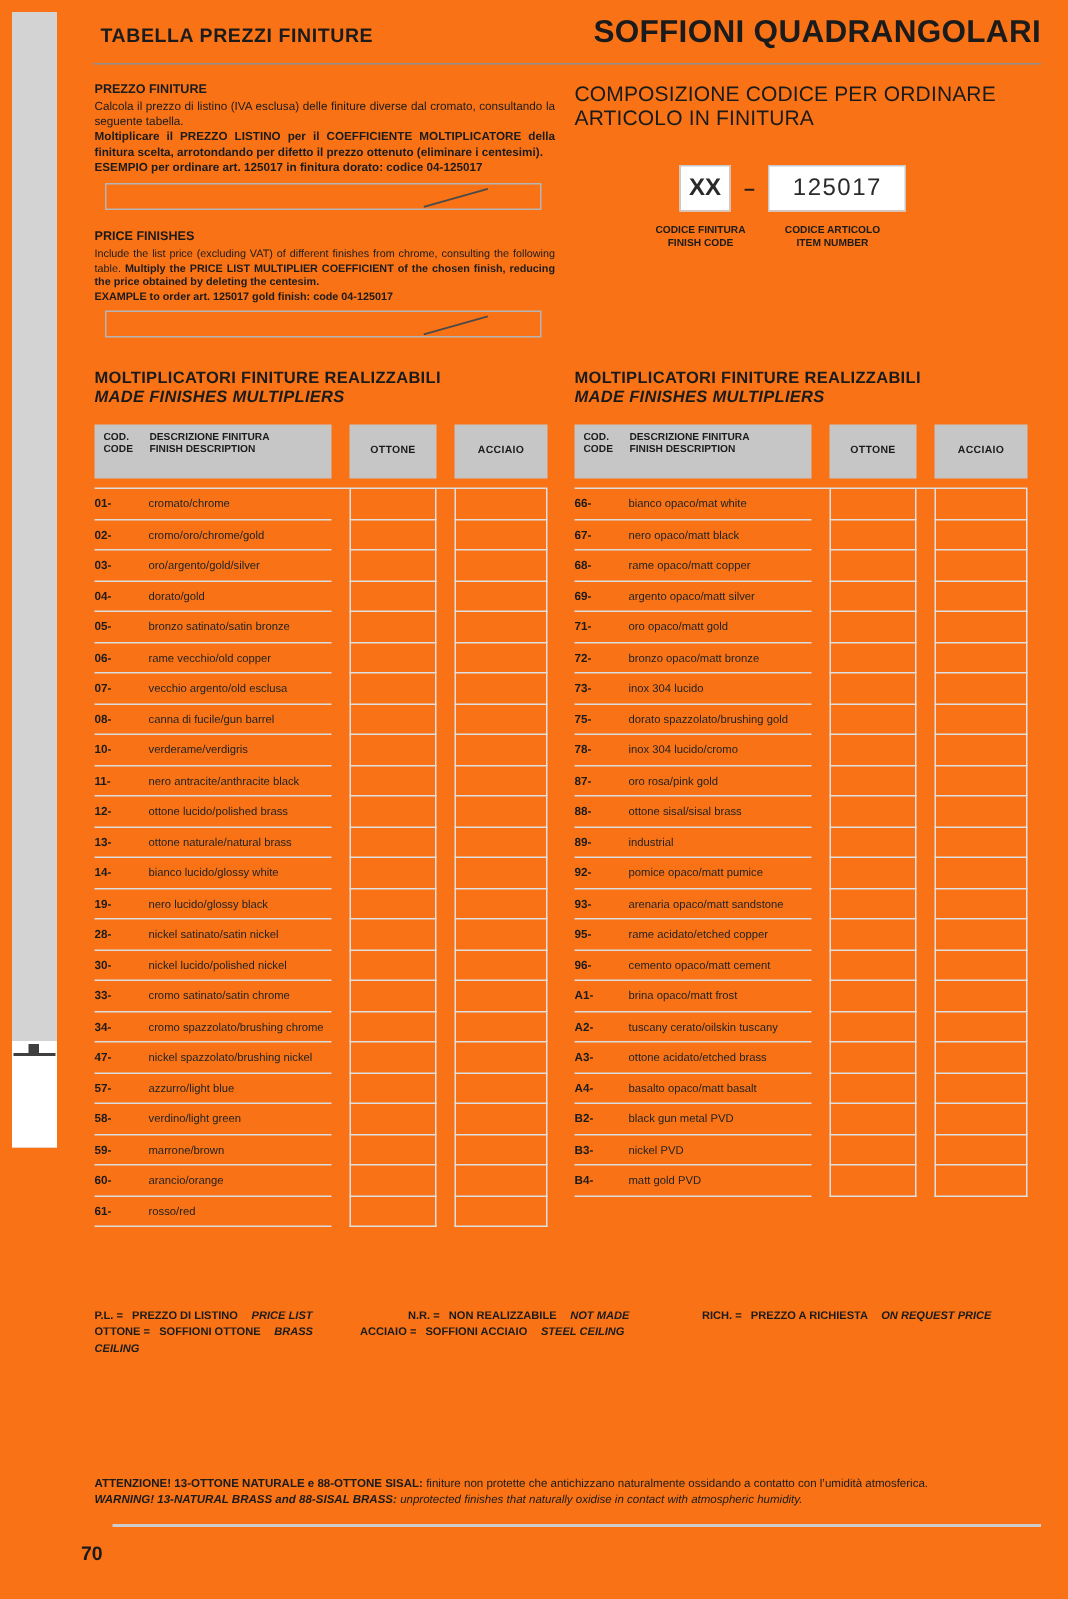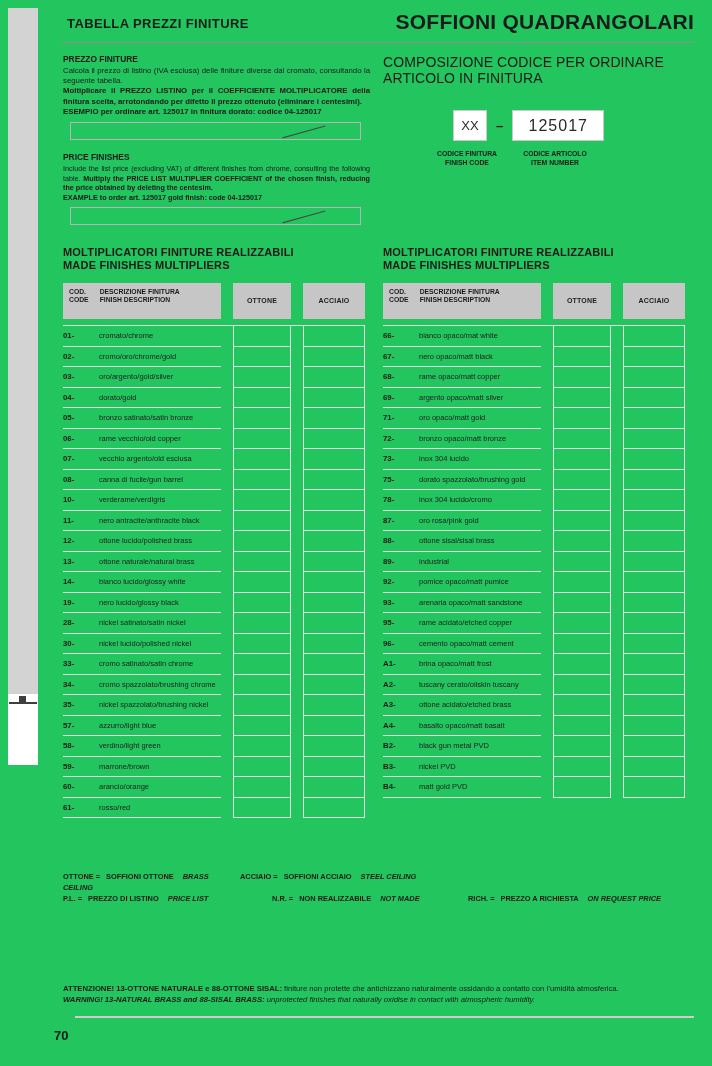--- a/index.html
+++ b/index.html
@@ -1,18 +1,18 @@
 <!DOCTYPE html>
 <html><head>
 <meta charset="utf-8">
 <style>
   * { margin:0; padding:0; box-sizing:border-box; }
   html,body { background:#ffffff; }
   body { font-family:"Liberation Sans","DejaVu Sans",sans-serif; color:#1b1b1b; }
-  .page { position:relative; width:712px; height:1066px; background:#22c55e; overflow:hidden; }
+  .page { position:relative; width:712px; height:1066px; background:#f97316; overflow:hidden; }
 
   
   .strip { position:absolute; left:8px; top:8px; width:30px; height:757px; background:#d3d3d3; }
   .side-tab { position:absolute; left:8px; top:694px; width:30px; height:71px; background:#ffffff; }
   .tab-icon { position:relative; height:14px; }
   .tab-icon-sq { position:absolute; left:11px; top:2px; width:7px; height:6px; background:#3f3f3f; }
   .tab-icon-bar { position:absolute; left:1px; top:8px; width:28px; height:2px; background:#3f3f3f; }
   .tab-text { margin-top:4px; text-align:right; padding-right:3px; font-size:5.8px; font-weight:bold; color:#2e2e2e; line-height:9px; letter-spacing:0.2px; }
 
   
@@ -27,31 +27,31 @@
   .p-en { font-size:7.2px; line-height:9.5px; text-align:justify; }
   .block { display:block; }
   .mt { margin-top:12px; }
   .ex-box { margin:5px 0 0 7px; width:291px; height:18px; border:1px solid #b5b5b5; position:relative; }
   .ex-box svg { position:absolute; inset:0; }
 
   .col-right { position:absolute; left:383px; top:54px; width:300px; }
   .cb-title { font-size:14px; font-weight:normal; letter-spacing:0.1px; }
   .code-row { margin:24px 0 0 70px; display:flex; align-items:center; }
   .code-box { border:1px solid #c9c9c9; display:flex; align-items:center; justify-content:center; background:#fff; }
-  .box-xx  { width:34px; height:31px; font-size:13px; font-weight:normal; color:#2a2a2a; }
+  .box-xx  { width:34px; height:31px; font-size:16px; font-weight:bold; color:#2a2a2a; }
   .box-num { width:92px; height:31px; font-size:16px; letter-spacing:1px; color:#2a2a2a; }
   .code-dash { margin:0 9px; font-size:13px; font-weight:bold; }
   .code-labels { position:relative; height:22px; margin-top:9px; }
   .code-label { position:absolute; transform:translateX(-50%); text-align:center; font-size:6.8px; font-weight:bold; line-height:8.5px; white-space:nowrap; }
   .cl-1 { left:84px; } .cl-2 { left:172px; }
 
   
   .sec-title { position:absolute; top:246px; font-size:11px; font-weight:bold; line-height:12.5px; letter-spacing:0.2px; }
   .st-left { left:63px; } .st-right { left:383px; }
-  .sec-en { }
+  .sec-en { font-style:italic; }
 
   
   .ftable { position:absolute; top:283px; width:302px; }
   .t-left { left:63px; } .t-right { left:383px; }
   .tgrid { display:grid; grid-template-columns:158px 58px 62px; column-gap:12px; }
   .th { background:#c6c6c6; height:36px; font-size:6.8px; font-weight:bold; line-height:8.2px; }
   .th-desc { display:flex; gap:11px; padding:5px 0 0 6px; }
   .th-col { display:flex; align-items:center; justify-content:center; font-size:7px; letter-spacing:0.2px; }
   .trows { margin-top:6px; border-top:1px solid #dcdcdc; }
   .trow { height:20.5px; }
@@ -310,21 +310,21 @@
         <div class="tgrid trow">
         <div class="td-desc">
           <span class="td-code">34-</span>
           <span class="td-name">cromo spazzolato/brushing chrome</span>
         </div>
         <div class="td-cell"></div>
         <div class="td-cell"></div>
       </div>
         <div class="tgrid trow">
         <div class="td-desc">
-          <span class="td-code">35-</span>
+          <span class="td-code">47-</span>
           <span class="td-name">nickel spazzolato/brushing nickel</span>
         </div>
         <div class="td-cell"></div>
         <div class="td-cell"></div>
       </div>
         <div class="tgrid trow">
         <div class="td-desc">
           <span class="td-code">57-</span>
           <span class="td-name">azzurro/light blue</span>
         </div>
@@ -564,51 +564,51 @@
           <span class="td-code">B4-</span>
           <span class="td-name">matt gold PVD</span>
         </div>
         <div class="td-cell"></div>
         <div class="td-cell"></div>
       </div>
       </div>
   </div>
 
   <div class="legend">
-    <div class="leg-row leg-r2">
-
-    <span class="leg-item">
-        <span>OTTONE =</span>
-        <span>SOFFIONI OTTONE</span>
-        <i class="leg-en">BRASS CEILING</i>
-      </span>
-        <span class="leg-item">
-        <span>ACCIAIO =</span>
-        <span>SOFFIONI ACCIAIO</span>
-        <i class="leg-en">STEEL CEILING</i>
-      </span>
-      </div>
     <div class="leg-row leg-r1">
 
     <span class="leg-item">
         <span>P.L. =</span>
         <span>PREZZO DI LISTINO</span>
         <i class="leg-en">PRICE LIST</i>
       </span>
         <span class="leg-item">
         <span>N.R. =</span>
         <span>NON REALIZZABILE</span>
         <i class="leg-en">NOT MADE</i>
       </span>
         <span class="leg-item">
         <span>RICH. =</span>
         <span>PREZZO A RICHIESTA</span>
         <i class="leg-en">ON REQUEST PRICE</i>
       </span>
       </div>
+    <div class="leg-row leg-r2">
+
+    <span class="leg-item">
+        <span>OTTONE =</span>
+        <span>SOFFIONI OTTONE</span>
+        <i class="leg-en">BRASS CEILING</i>
+      </span>
+        <span class="leg-item">
+        <span>ACCIAIO =</span>
+        <span>SOFFIONI ACCIAIO</span>
+        <i class="leg-en">STEEL CEILING</i>
+      </span>
+      </div>
   </div>
 
   <div class="warning">
     <div>
       <b>ATTENZIONE! 13-OTTONE NATURALE e 88-OTTONE SISAL:</b>
       <span>finiture non protette che antichizzano naturalmente ossidando a contatto con l’umidità atmosferica.</span>
     </div>
     <div class="warn-en">
       <b>WARNING! 13-NATURAL BRASS and 88-SISAL BRASS:</b>
       <span>unprotected finishes that naturally oxidise in contact with atmospheric humidity.</span>

